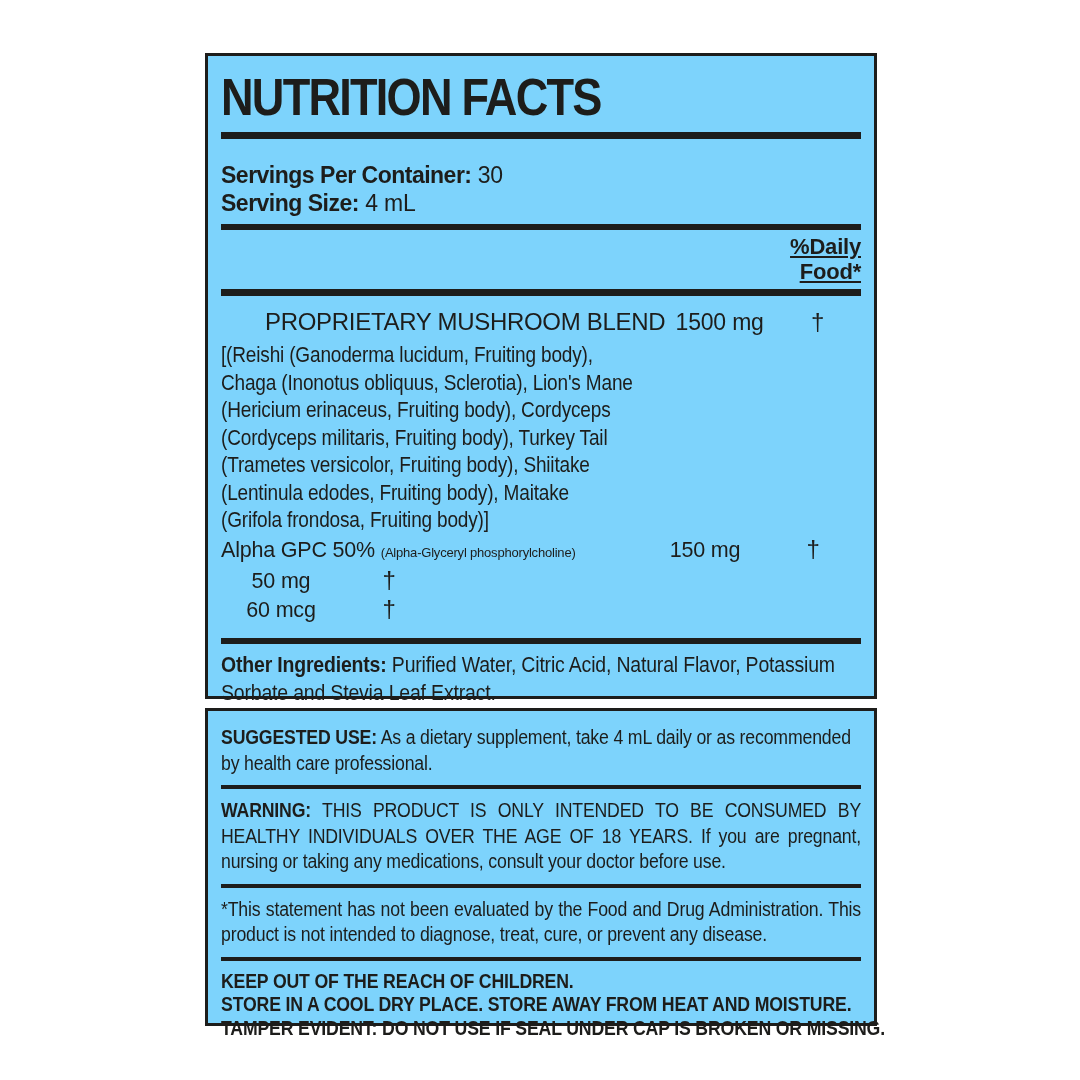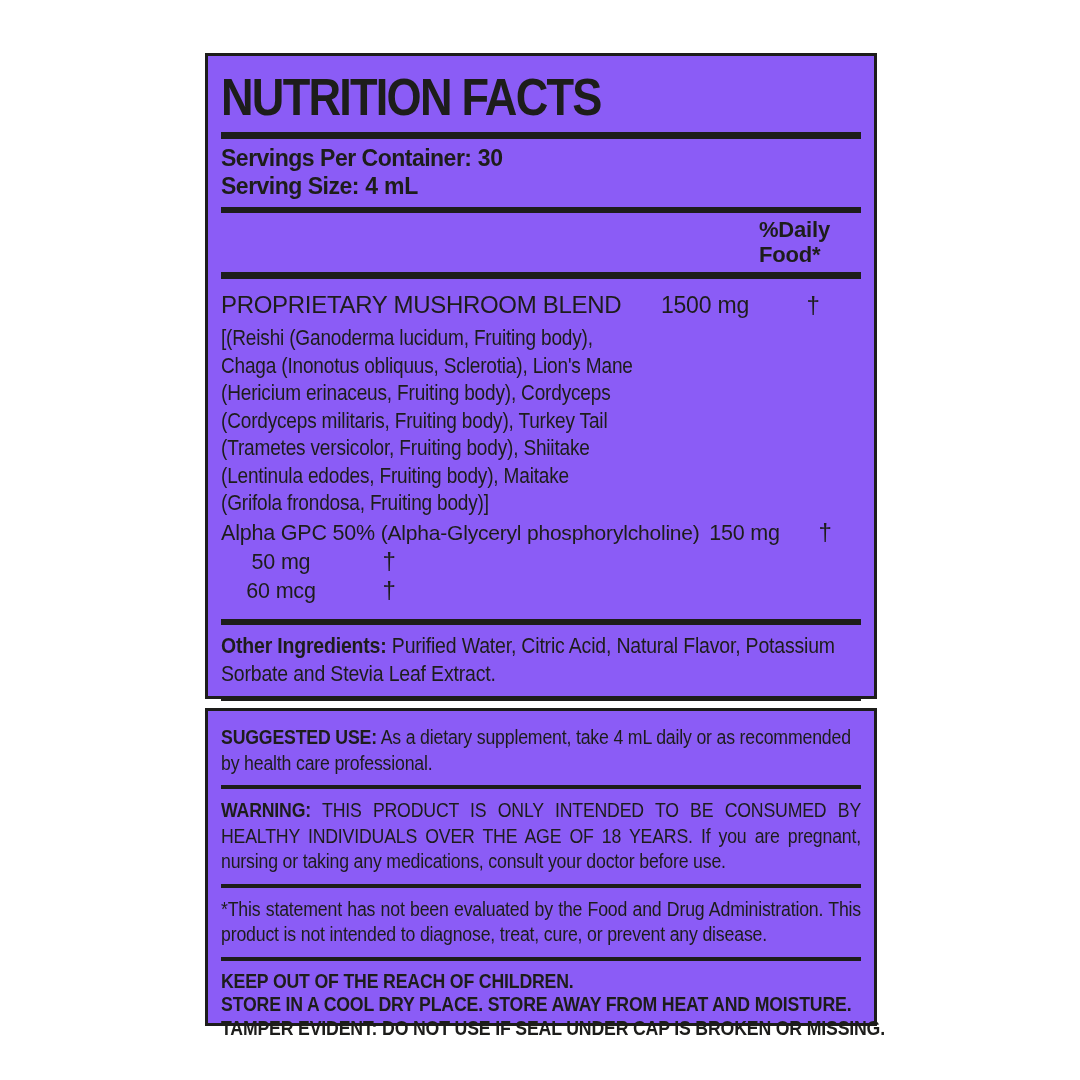--- a/index.html
+++ b/index.html
@@ -8,21 +8,21 @@
     background: #ffffff;
     font-family: "Liberation Sans", sans-serif;
     color: #1d1d1b;
     -webkit-font-smoothing: antialiased;
   }
   .panel {
     position: absolute;
     left: 205px;
     width: 672px;
     border: 3px solid #1d1d1b;
-    background: #8b5cf6;
+    background: #7dd3fc;
     padding: 8px 13px 6px 13px;
     letter-spacing: -0.2px;
   }
   #facts-panel { top: 53px; height: 646px; }
   #info-panel  { top: 708px; height: 318px; }
 
   
   .cond {
     width: 113%;
     transform: scaleX(0.885);
@@ -34,46 +34,46 @@
     font-weight: bold;
     letter-spacing: -2px;
     line-height: 1.0;
     margin-top: 8px;
     white-space: nowrap;
   }
   .rule       { background: #1d1d1b; height: 6px; }
   .rule-thick { background: #1d1d1b; height: 7px; }
   .rule-thin  { background: #1d1d1b; height: 4px; }
 
-  .servings-block { margin-top: 5px; font-size: 23px; line-height: 28px; font-weight: bold; }
+  .servings-block { margin-top: 22px; font-size: 23px; line-height: 28px; }
   .servings-block b { letter-spacing: -0.5px; }
 
   .col-header {
     display: flex;
     justify-content: flex-end;
     font-weight: bold;
     font-size: 22px;
     line-height: 25px;
     margin: 4px 0 5px 0;
   }
   .col-header .amt { text-align: right; }
-  .col-header .dv  { width: 102px; margin-left: 14px; }
+  .col-header .dv  { width: 102px; text-align: right; margin-left: 14px; text-decoration: underline; }
 
   .srow {
     display: flex;
     align-items: baseline;
     font-size: 23px;
     line-height: 27px;
   }
   .srow .nm  { flex: 1; white-space: nowrap; }
   .srow .amt { width: 120px; text-align: center; white-space: nowrap; }
   .srow .dvc { width: 96px; text-align: center; font-size: 24px; }
-  .blend-row { margin-top: 12px; margin-bottom: 6px; }
+  .blend-row { margin-top: 12px; margin-bottom: 6px; margin-left: 44px; }
   .blend-row .nm { font-size: 24px; letter-spacing: -0.3px; }
-  .ing-note { font-size: 21px; }
+  .ing-note { font-size: 13px; }
 
   .components { font-size: 21.5px; line-height: 27.5px; }
 
   .other-ing {
     font-size: 22px;
     line-height: 28px;
     margin: 7px 0 8px 0;
   }
   .footnote { font-size: 23px; margin-top: 8px; }
 

